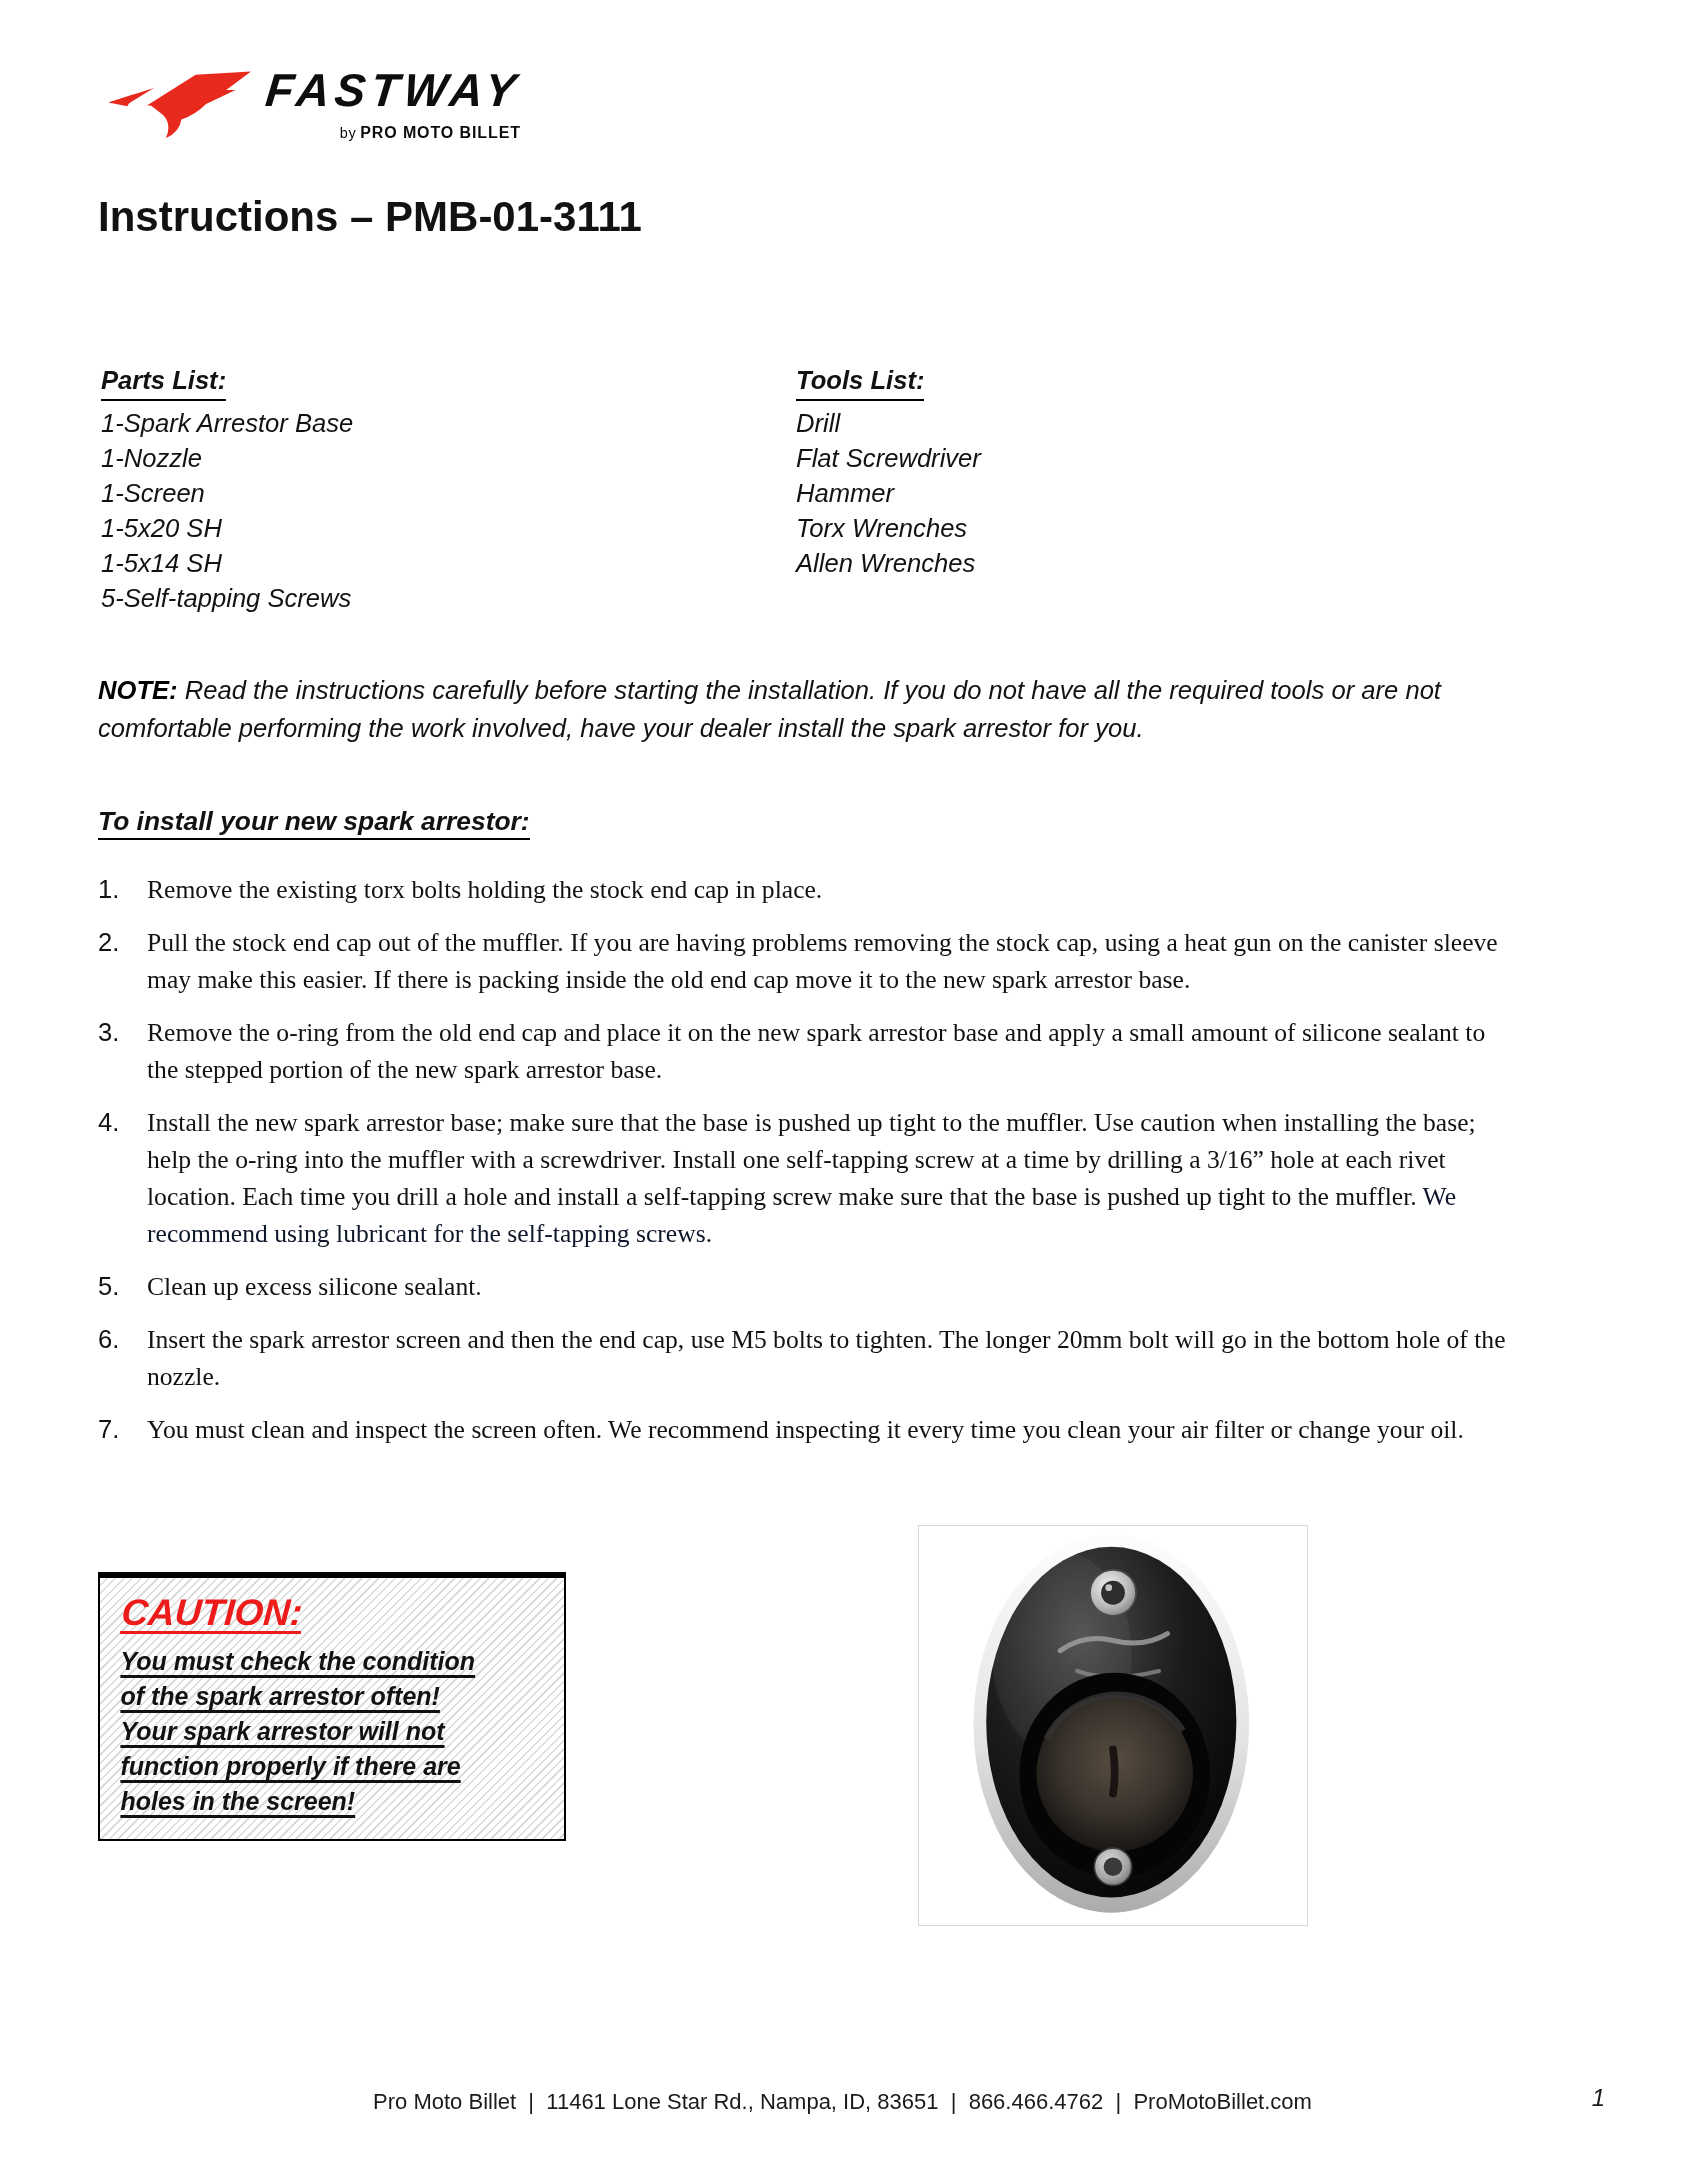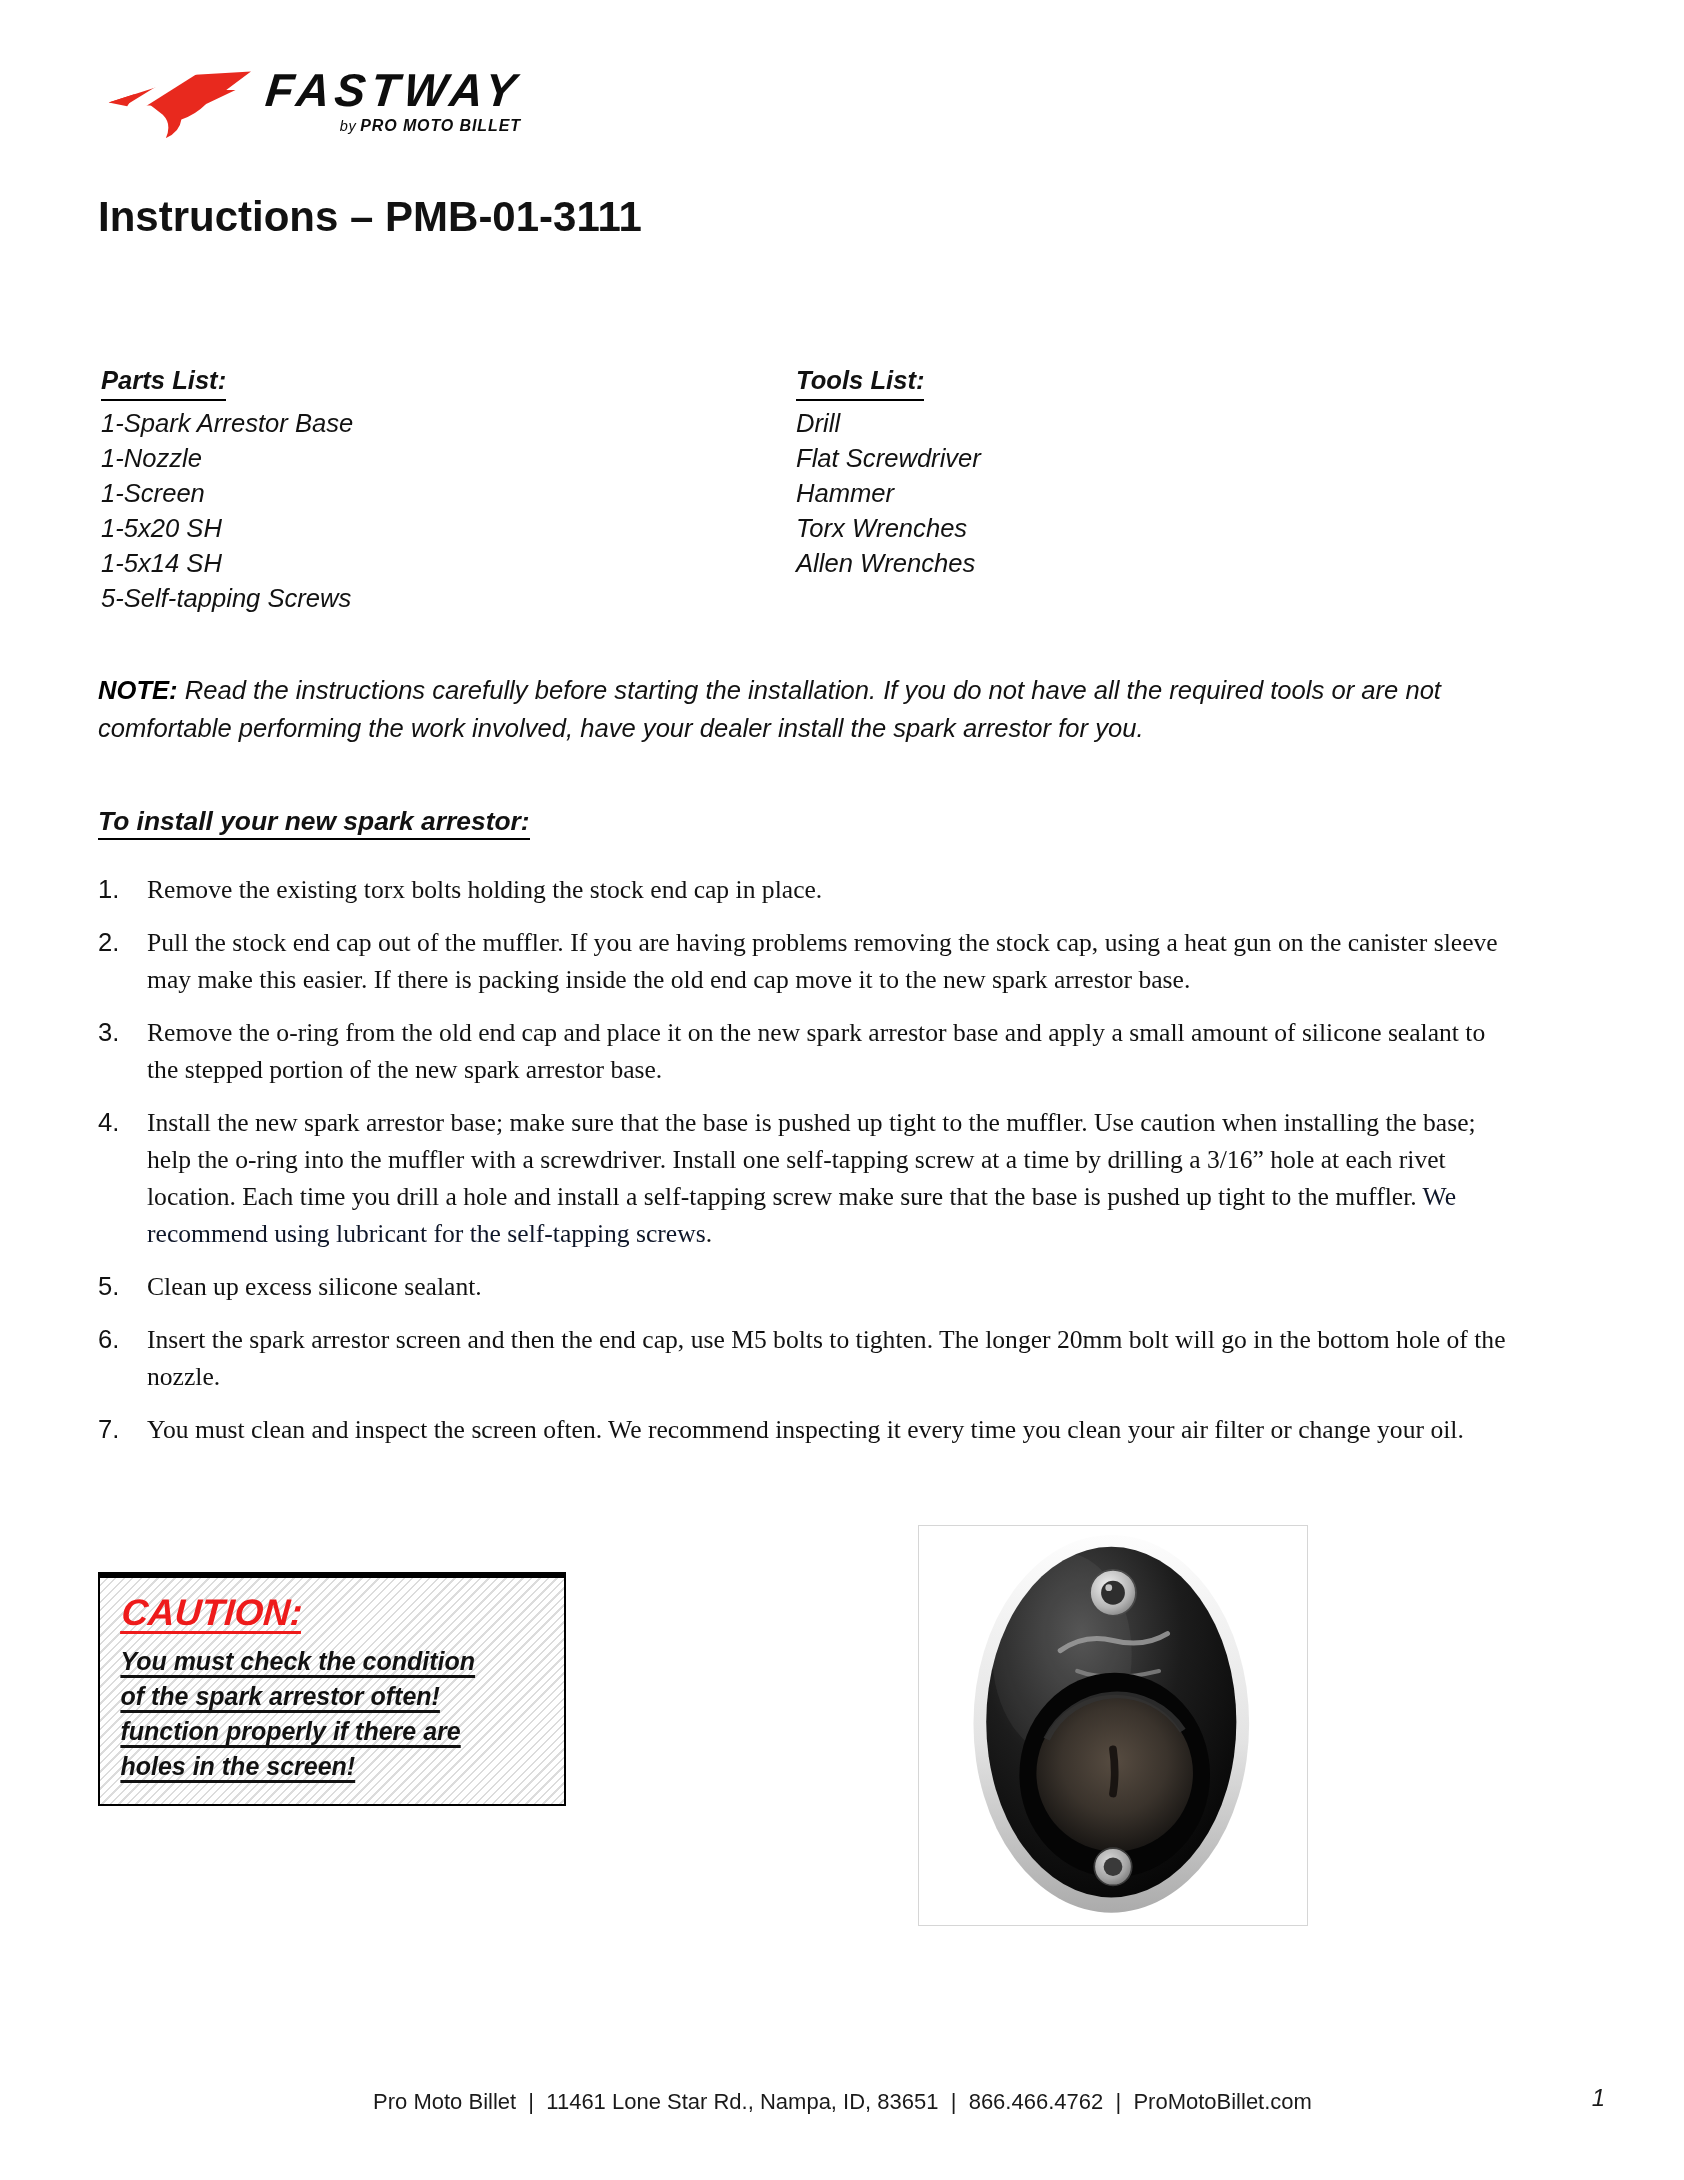--- a/index.html
+++ b/index.html
@@ -9,21 +9,21 @@
     margin:0 auto;
   }
   
   .logo{position:absolute;left:104px;top:70px;display:flex;align-items:flex-start;}
   .logo-mark{width:147px;height:66px;flex:0 0 147px;}
   .logo-textcol{margin-left:15.3px;display:flex;flex-direction:column;align-items:flex-end;}
   .logo-word{
     font-size:46px;font-weight:bold;font-style:italic;letter-spacing:5.1px;
     transform:skewX(-6deg);line-height:41px;color:#0d0d0d;white-space:nowrap;
   }
-  .logo-byline{font-size:16px;font-weight:bold;font-style:italic;letter-spacing:0.9px;margin-top:6px;color:#0d0d0d;white-space:nowrap;}
+  .logo-byline{font-size:16px;font-weight:bold;letter-spacing:0.9px;margin-top:13px;color:#0d0d0d;white-space:nowrap;}
   .logo-byline .by-prefix{font-weight:normal;font-size:14.5px;margin-right:3.4px;}
   
   .title{position:absolute;left:98px;top:193px;margin:0;font-size:42px;font-weight:bold;letter-spacing:0;}
   .intro{position:absolute;left:98px;top:295px;margin:0;font-size:25.6px;}
   .list-col{position:absolute;font-size:25.6px;font-style:italic;line-height:35px;}
   .col-parts{left:101px;top:363px;}
   .col-tools{left:796px;top:363px;}
   .col-tools2{left:1102px;top:403px;}
   .list-heading{font-weight:bold;margin-bottom:5.1px;}
   .hu{display:inline-block;border-bottom:2.6px solid #000;padding-bottom:0.9px;}
@@ -130,20 +130,21 @@
     <li>
       <span class="step-num">7.</span>
       <span class="step-text">You must clean and inspect the screen often. We recommend inspecting it every time you clean your air filter or change your oil.</span>
     </li>
   </ol>
 
   <div class="caution-box">
     <div class="caution-label"><span class="cu">CAUTION:</span></div>
     <div class="caution-line"><span class="cu">You must check the condition</span></div>
     <div class="caution-line"><span class="cu">of the spark arrestor often!</span></div>
+    <div class="caution-line"><span class="cu">Your spark arrestor will not</span></div>
     <div class="caution-line"><span class="cu">function properly if there are</span></div>
     <div class="caution-line"><span class="cu">holes in the screen!</span></div>
   </div>
 
   <figure class="product">
     <svg viewBox="0 0 456 468" xmlns="http://www.w3.org/2000/svg">
       <defs>
         <linearGradient id="rimGrad" x1="0" y1="0" x2="0" y2="1">
           <stop offset="0" stop-color="#fdfdfd"></stop>
           <stop offset="0.55" stop-color="#e3e3e3"></stop>

